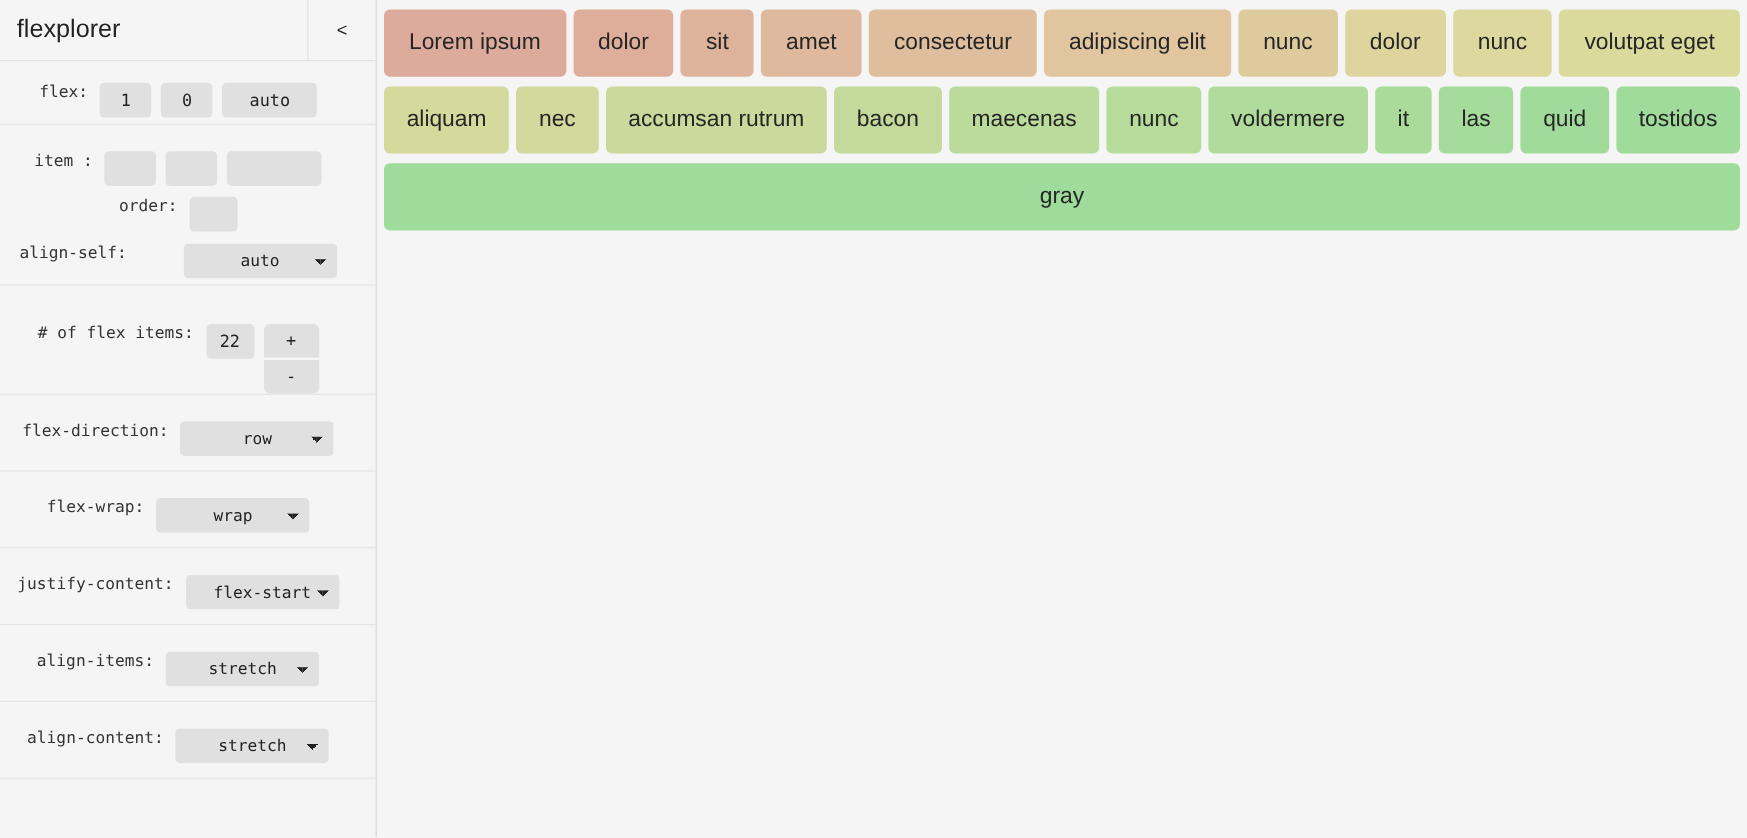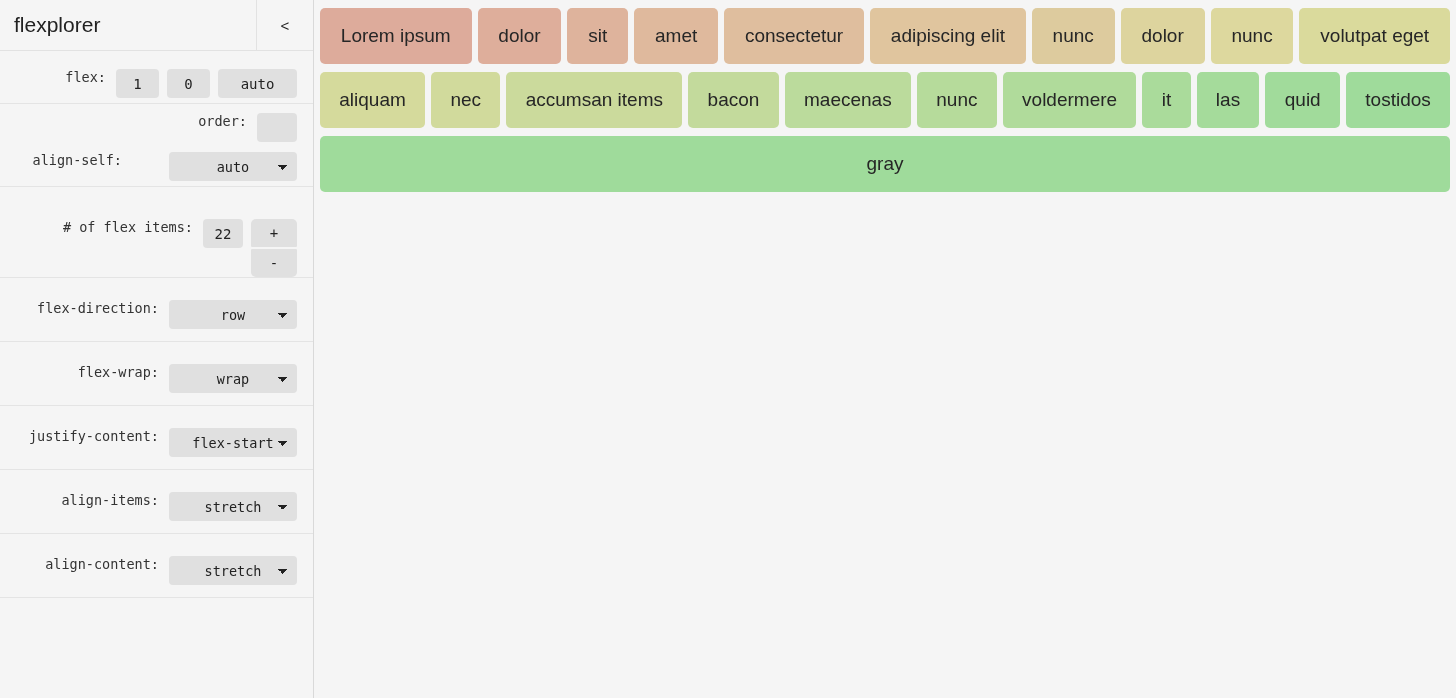--- a/index.html
+++ b/index.html
@@ -47,21 +47,21 @@
     box-sizing:border-box;
     font-size:15px;
     color:#222;
     cursor:pointer;
     font-family:"Liberation Sans", sans-serif;
   }
 
   .sb-row{
     display:flex;
     align-items:flex-start;
-    justify-content:flex-end;
+    justify-content:center;
     padding:0 16px 0 0;
     box-sizing:border-box;
     border-bottom:1px solid #e4e4e4;
     min-height:64px;
   }
   .sb-label{
     font-family:"DejaVu Sans Mono", monospace;
     font-size:13.5px;
     color:#333;
     white-space:nowrap;
@@ -189,20 +189,28 @@
 
     <div class="sb-row r-flex">
       <div class="sb-label">flex:</div>
       <div class="sb-ctrls">
         <input class="fld w-sm" value="1" style="">
         <input class="fld w-sm" value="0" style="">
         <input class="fld w-md" value="auto" style="">
       </div>
     </div>
 
+    <div class="sb-row r-item">
+      <div class="sb-label">item :</div>
+      <div class="sb-ctrls">
+        <input class="fld w-sm" value="" style="">
+        <input class="fld w-sm" value="" style="">
+        <input class="fld w-md" value="" style="">
+      </div>
+    </div>
 
     <div class="sb-row r-order">
       <div class="sb-label">order:</div>
       <div class="sb-ctrls">
         <input class="fld w-num" value="" style="">
       </div>
     </div>
 
     <div class="sb-row r-alignself">
       <div class="sb-label">align-self:</div>
@@ -266,21 +274,21 @@
         <div class="flex-item" style="background: rgb(222, 179, 156);">sit</div>
         <div class="flex-item" style="background: rgb(223, 185, 157);">amet</div>
         <div class="flex-item" style="background: rgb(223, 190, 158);">consectetur</div>
         <div class="flex-item" style="background: rgb(224, 197, 158);">adipiscing elit</div>
         <div class="flex-item" style="background: rgb(221, 203, 158);">nunc</div>
         <div class="flex-item" style="background: rgb(221, 212, 158);">dolor</div>
         <div class="flex-item" style="background: rgb(221, 216, 158);">nunc</div>
         <div class="flex-item" style="background: rgb(218, 218, 156);">volutpat eget</div>
         <div class="flex-item" style="background: rgb(213, 218, 156);">aliquam</div>
         <div class="flex-item" style="background: rgb(209, 218, 156);">nec</div>
-        <div class="flex-item" style="background: rgb(203, 218, 156);">accumsan items</div>
+        <div class="flex-item" style="background: rgb(203, 218, 156);">accumsan rutrum</div>
         <div class="flex-item" style="background: rgb(195, 218, 156);">bacon</div>
         <div class="flex-item" style="background: rgb(187, 219, 156);">maecenas</div>
         <div class="flex-item" style="background: rgb(182, 219, 155);">nunc</div>
         <div class="flex-item" style="background: rgb(176, 219, 155);">voldermere</div>
         <div class="flex-item" style="background: rgb(170, 219, 155);">it</div>
         <div class="flex-item" style="background: rgb(165, 219, 155);">las</div>
         <div class="flex-item" style="background: rgb(161, 219, 155);">quid</div>
         <div class="flex-item" style="background: rgb(159, 219, 155);">tostidos</div>
         <div class="flex-item" style="background: rgb(159, 219, 155);">gray</div>
       </div>

